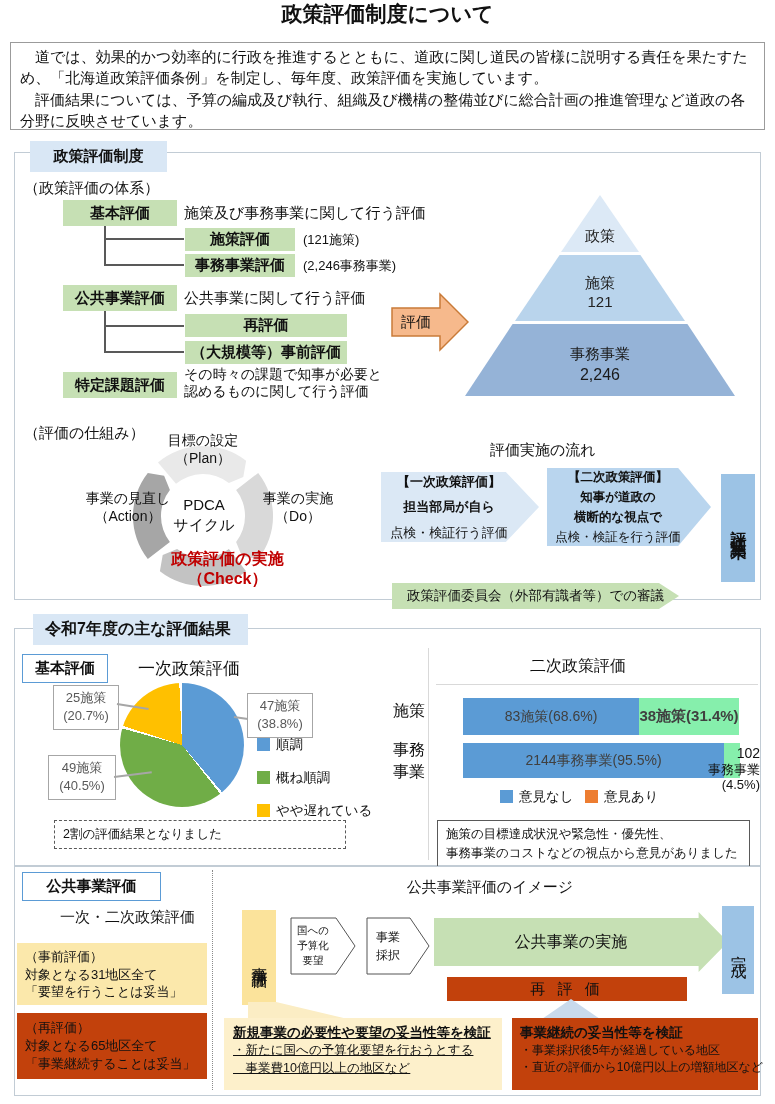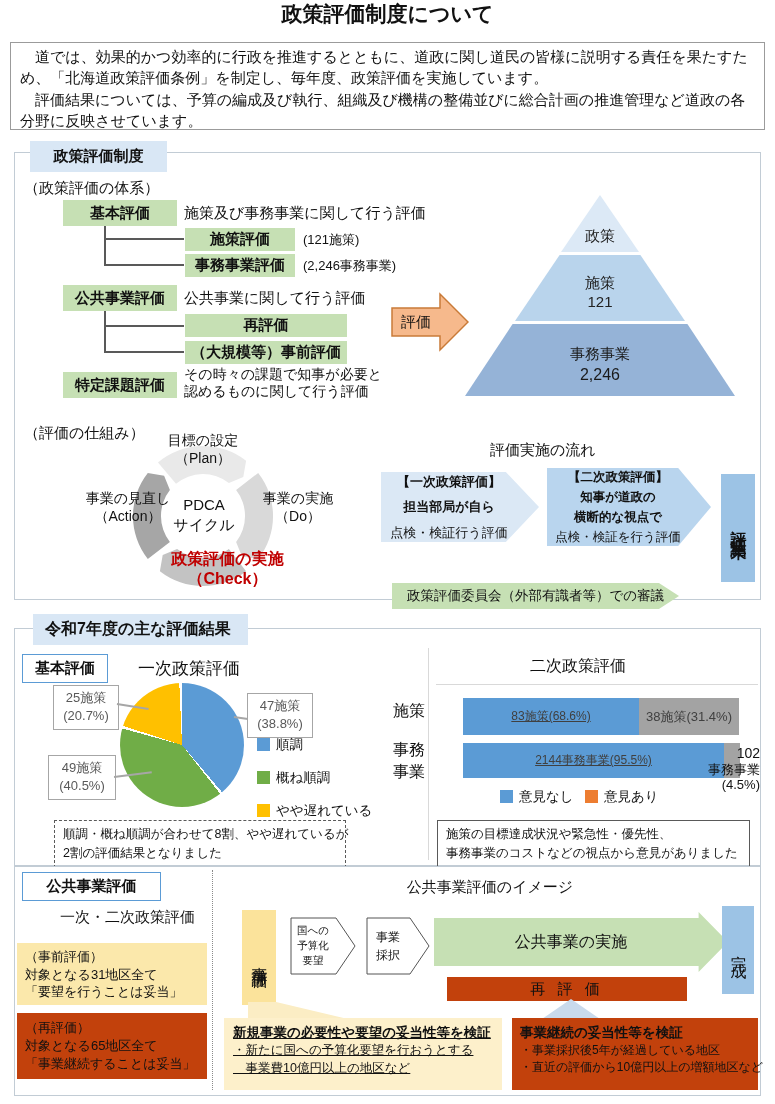--- a/index.html
+++ b/index.html
@@ -24,23 +24,23 @@
         text-align:center;font-size:13px;line-height:1.5;}
   .v{writing-mode:vertical-rl;text-orientation:upright;position:absolute;display:flex;
      align-items:center;justify-content:center;text-align:center;}
   .note{position:absolute;font-size:12.5px;line-height:1.5;padding:4px 8px;white-space:nowrap;}
   .pie{position:absolute;border-radius:50%;
        background:conic-gradient(#5b9bd5 0deg 139.7deg,#fff 139.7deg 142deg,
                   #70ad47 142deg 285.5deg,#fff 285.5deg 288deg,
                   #ffc000 288deg 357.5deg,#fff 357.5deg 360deg);}
   .bar{position:absolute;display:flex;}
   .bar .b{background:#5b9bd5;display:flex;align-items:center;justify-content:center;
-          font-size:12px;color:#404040;text-decoration:underline;}
-  .bar .o{background:#a3a3a3;display:flex;align-items:center;justify-content:center;
-          font-size:13px;color:#404040;}
+          font-size:14px;color:#404040;}
+  .bar .o{background:#86efac;display:flex;align-items:center;justify-content:center;
+          font-size:15px;color:#404040;font-weight:bold;}
   .cream{background:#fdf0cb;}
   .paleblue{background:#c2410c;}
   svg text{font-family:"Liberation Sans","DejaVu Sans",sans-serif;}
 </style>
 </head>
 <body>
 
 <div class="page">
 
   <div class="txt ctr" style="left:0;top:9;width:775px;font-size:21px;font-weight:bold;">政策評価制度について</div>
@@ -181,21 +181,20 @@
     <span class="legend-sq" style="background:#5b9bd5;"></span><span>順調</span>
   </div>
   <div class="txt" style="left:257px;top:769px;font-size:13.5px;">
     <span class="legend-sq" style="background:#70ad47;"></span><span>概ね順調</span>
   </div>
   <div class="txt" style="left:257px;top:802px;font-size:13.5px;">
     <span class="legend-sq" style="background:#ffc000;"></span><span>やや遅れている</span>
   </div>
 
   <div class="note" style="left:54px;top:820px;width:292px;border:1px dashed #595959;box-sizing:border-box;">
-    <div>順調・概ね順調が合わせて8割、やや遅れているが</div>
     <div>2割の評価結果となりました</div>
   </div>
 
   <div class="thin" style="left:428px;top:648px;width:1px;height:212px;"></div>
 
   <div class="txt" style="left:530px;top:656px;font-size:16px;">二次政策評価</div>
   <div class="thin" style="left:436px;top:684px;width:322px;height:1px;"></div>
 
   <div class="txt" style="left:385px;top:701px;width:40px;font-size:16px;text-align:right;">施策</div>
   <div class="bar" style="left:463px;top:698px;width:276px;height:37px;">

